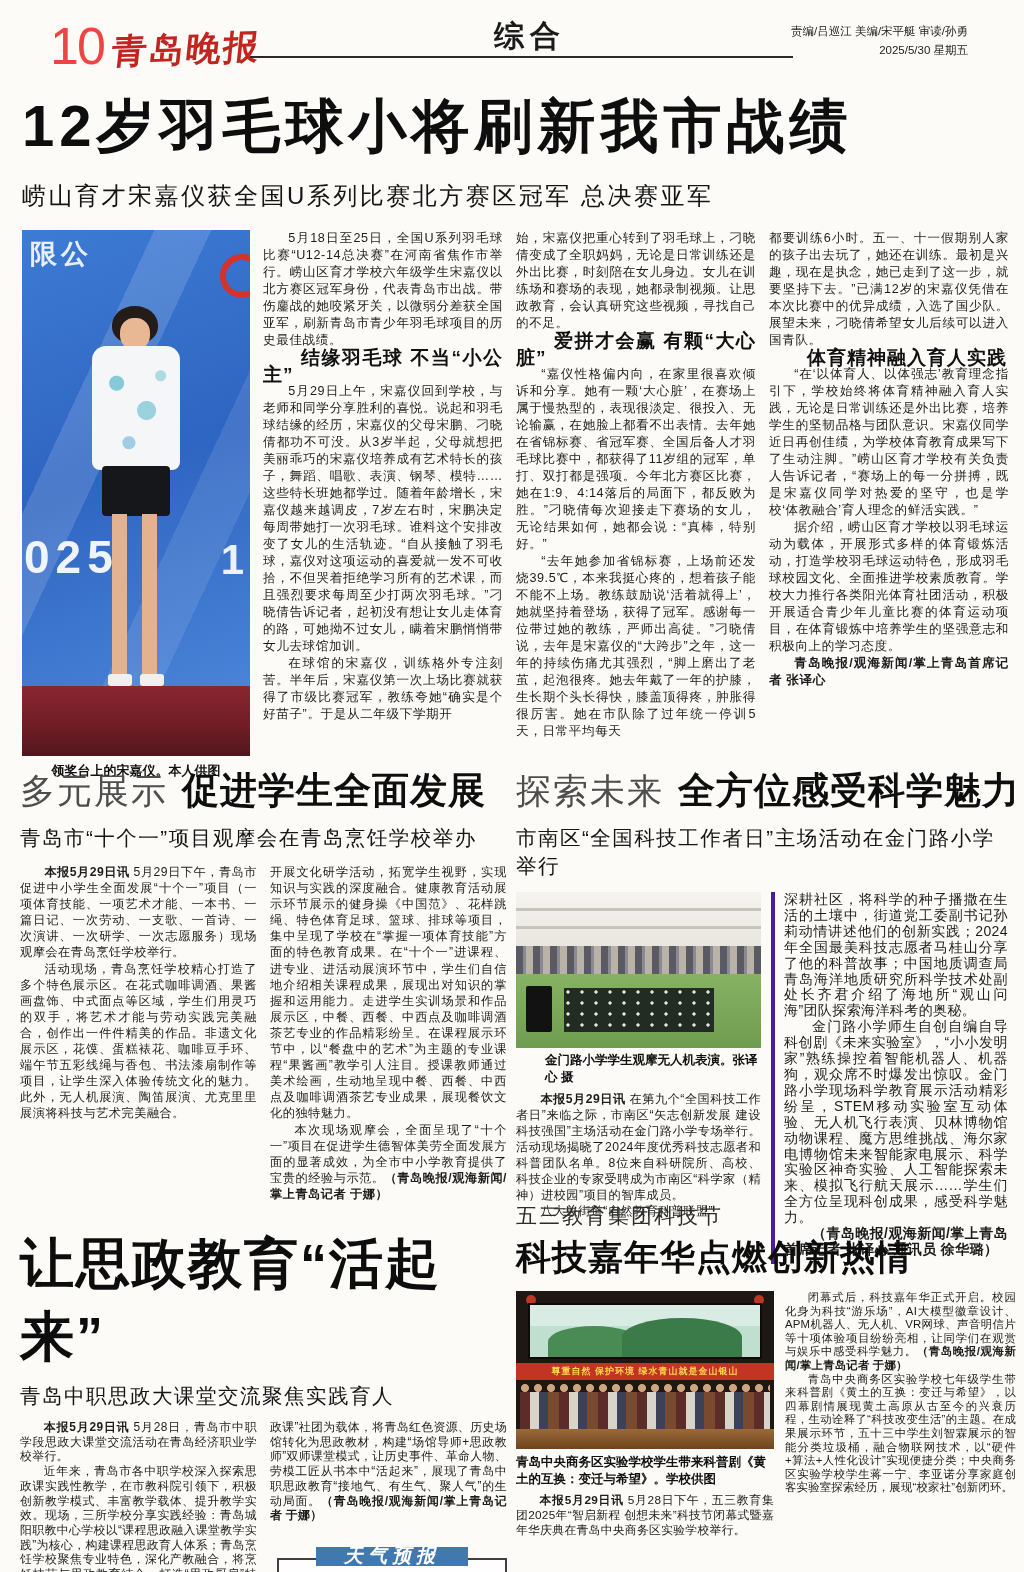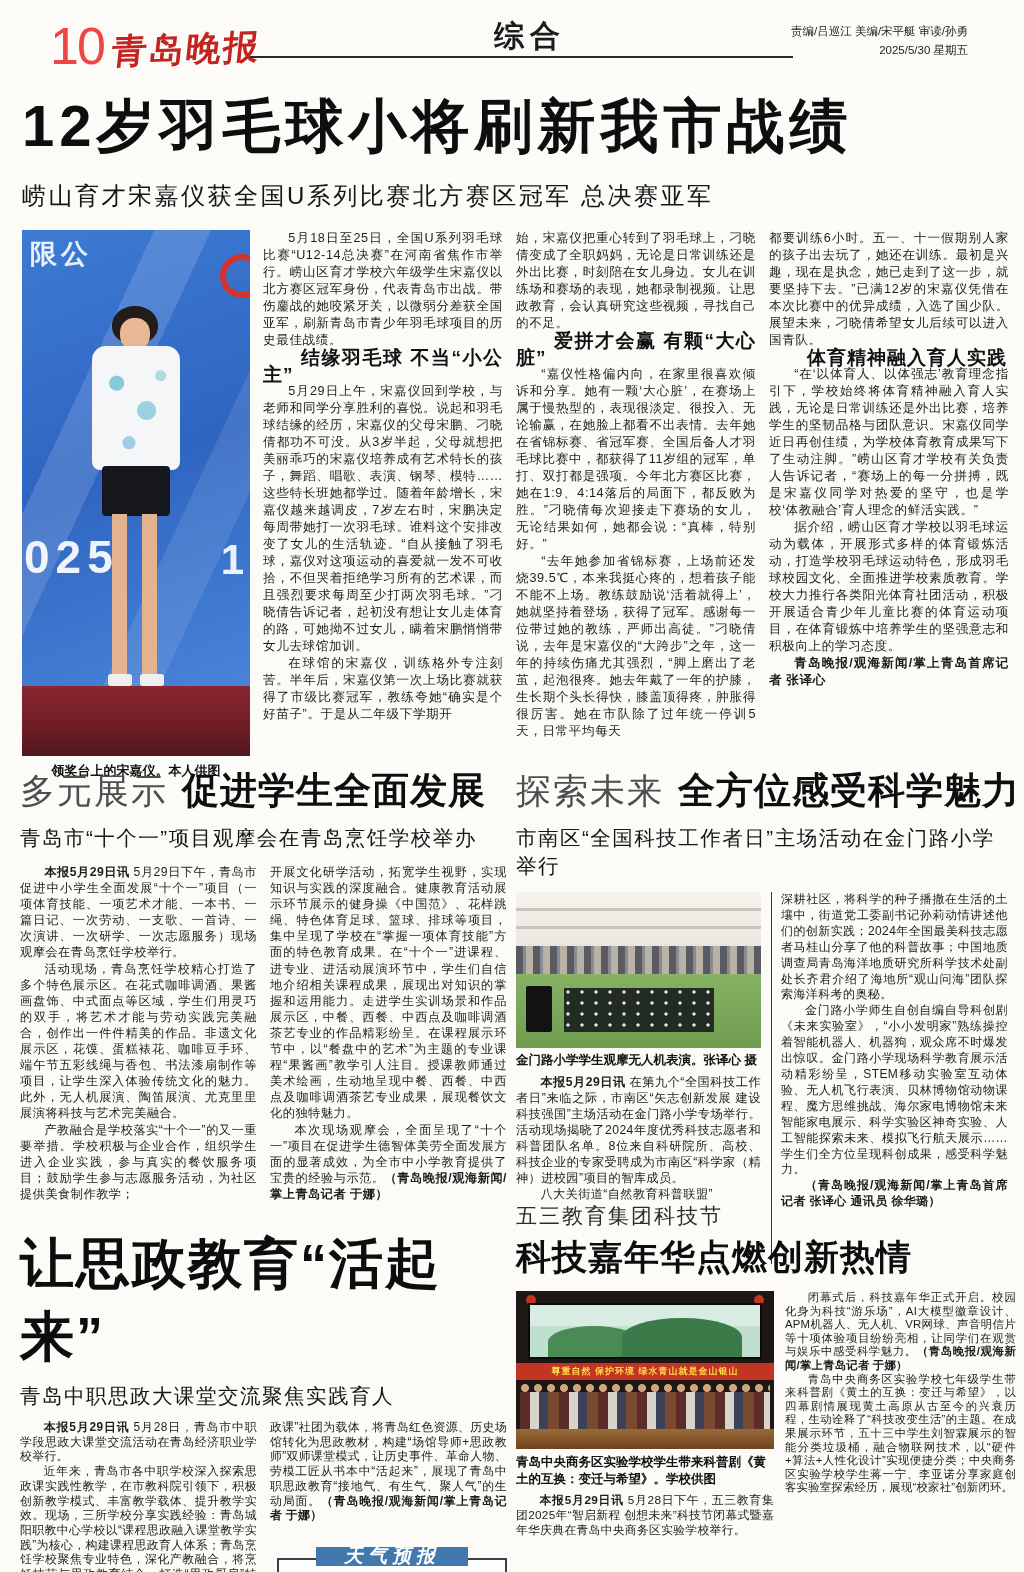--- a/index.html
+++ b/index.html
@@ -58,21 +58,21 @@
   #a2 { position:absolute; left:20px; top:766px; width:488px; }
   #a3 { position:absolute; left:516px; top:766px; width:496px; }
   .kicker2 { font-size:35px; font-weight:400; color:#4e4e4e; letter-spacing:2px; }
   .h2head { font-size:37px; font-weight:900; color:#0e0e0e; letter-spacing:1px; }
   .headrow { display:flex; align-items:baseline; gap:14px; white-space:nowrap; }
   .dek2 { font-size:20.5px; letter-spacing:1.5px; margin-top:8px; color:#161616; }
   .a2-row { display:flex; gap:13px; margin-top:12px; }
   .a2col { width:237px; flex:0 0 237px; height:374px; font-size:12.2px; line-height:16.1px; letter-spacing:0.5px; }
   .a3-row { display:flex; gap:10px; margin-top:12px; }
   .a3left { width:245px; flex:0 0 245px; }
-  .a3right { width:237px; flex:0 0 237px; height:372px; font-size:12px; line-height:15.9px; letter-spacing:0.4px; border-left:1px solid #4c1d95; padding-left:9px; }
+  .a3right { width:237px; flex:0 0 237px; height:372px; font-size:14px; line-height:15.9px; letter-spacing:0.4px; border-left:4px solid #4c1d95; padding-left:9px; }
   .a3text { height:190px; font-size:12.2px; line-height:16px; letter-spacing:0.4px; margin-top:5px; }
   
   .photo2 { position:relative; width:245px; height:156px; overflow:hidden; background:#efece6; }
   .ph2-ceiling { position:absolute; top:0; left:0; right:0; height:54px;
     background:linear-gradient(180deg,#f6f4ef 0%,#e9e6df 100%); }
   .ph2-beam { position:absolute; left:0; right:0; height:3px; background:#c9c4ba; }
   .ph2-people { position:absolute; top:54px; left:0; right:0; height:28px; background:#b9b2a6;
     background-image:repeating-linear-gradient(90deg,#5a5a62 0 7px,#8a8a92 7px 10px,transparent 10px 17px); }
   .ph2-floor { position:absolute; top:82px; left:0; right:0; bottom:0;
     background:linear-gradient(180deg,#86b264 0%,#6f9c4f 100%); }
@@ -183,21 +183,20 @@
 <div id="a2">
   <div class="headrow">
     <span class="kicker2">多元展示</span>
     <span class="h2head">促进学生全面发展</span>
   </div>
   <div class="dek2">青岛市“十个一”项目观摩会在青岛烹饪学校举办</div>
   <div class="a2-row">
     <div class="col a2col">
       <p><b class="lead-label">本报5月29日讯</b><span> 5月29日下午，青岛市促进中小学生全面发展“十个一”项目（一项体育技能、一项艺术才能、一本书、一篇日记、一次劳动、一支歌、一首诗、一次演讲、一次研学、一次志愿服务）现场观摩会在青岛烹饪学校举行。</span></p>
       <p>活动现场，青岛烹饪学校精心打造了多个特色展示区。在花式咖啡调酒、果酱画盘饰、中式面点等区域，学生们用灵巧的双手，将艺术才能与劳动实践完美融合，创作出一件件精美的作品。非遗文化展示区，花馍、蛋糕裱花、咖啡豆手环、端午节五彩线绳与香包、书法漆扇制作等项目，让学生深入体验传统文化的魅力。此外，无人机展演、陶笛展演、尤克里里展演将科技与艺术完美融合。</p>
-      <p>产教融合是学校落实“十个一”的又一重要举措。学校积极与企业合作，组织学生进入企业实践，参与真实的餐饮服务项目；鼓励学生参与志愿服务活动，为社区提供美食制作教学；</p>
     </div>
     <div class="col a2col">
       <p class="noind">开展文化研学活动，拓宽学生视野，实现知识与实践的深度融合。健康教育活动展示环节展示的健身操《中国范》、花样跳绳、特色体育足球、篮球、排球等项目，集中呈现了学校在“掌握一项体育技能”方面的特色教育成果。在“十个一”进课程、进专业、进活动展演环节中，学生们自信地介绍相关课程成果，展现出对知识的掌握和运用能力。走进学生实训场景和作品展示区，中餐、西餐、中西点及咖啡调酒茶艺专业的作品精彩纷呈。在课程展示环节中，以“餐盘中的艺术”为主题的专业课程“果酱画”教学引人注目。授课教师通过美术绘画，生动地呈现中餐、西餐、中西点及咖啡调酒茶艺专业成果，展现餐饮文化的独特魅力。</p>
       <p><span>本次现场观摩会，全面呈现了“十个一”项目在促进学生德智体美劳全面发展方面的显著成效，为全市中小学教育提供了宝贵的经验与示范。</span><b>（青岛晚报/观海新闻/掌上青岛记者 于娜）</b></p>
     </div>
   </div>
 </div>
 
 <div id="a3">
   <div class="headrow">
@@ -210,21 +209,21 @@
       <div class="photo2">
         <div class="ph2-ceiling">
           <div class="ph2-beam" style="top:16px;"></div>
           <div class="ph2-beam" style="top:34px;"></div>
         </div>
         <div class="ph2-people"></div>
         <div class="ph2-floor"></div>
         <div class="ph2-mat"></div>
         <div class="ph2-speaker"></div>
       </div>
-      <div class="caption" style="margin-top:4px;">金门路小学学生观摩无人机表演。张译心 摄</div>
+      <div class="caption" style="margin-top:4px;margin-left:29px;">金门路小学学生观摩无人机表演。张译心 摄</div>
       <div class="col a3text">
         <p><b class="lead-label">本报5月29日讯</b><span> 在第九个“全国科技工作者日”来临之际，市南区“矢志创新发展 建设科技强国”主场活动在金门路小学专场举行。活动现场揭晓了2024年度优秀科技志愿者和科普团队名单。8位来自科研院所、高校、科技企业的专家受聘成为市南区“科学家（精神）进校园”项目的智库成员。</span></p>
         <p>八大关街道“自然教育科普联盟”</p>
       </div>
     </div>
     <div class="col a3right">
       <p class="noind">深耕社区，将科学的种子播撒在生活的土壤中，街道党工委副书记孙莉动情讲述他们的创新实践；2024年全国最美科技志愿者马桂山分享了他的科普故事；中国地质调查局青岛海洋地质研究所科学技术处副处长齐君介绍了海地所“观山问海”团队探索海洋科考的奥秘。</p>
       <p>金门路小学师生自创自编自导科创剧《未来实验室》，“小小发明家”熟练操控着智能机器人、机器狗，观众席不时爆发出惊叹。金门路小学现场科学教育展示活动精彩纷呈，STEM移动实验室互动体验、无人机飞行表演、贝林博物馆动物课程、魔方思维挑战、海尔家电博物馆未来智能家电展示、科学实验区神奇实验、人工智能探索未来、模拟飞行航天展示……学生们全方位呈现科创成果，感受科学魅力。</p>
       <p class="byline">（青岛晚报/观海新闻/掌上青岛首席记者 张译心 通讯员 徐华璐）</p>
     </div>

